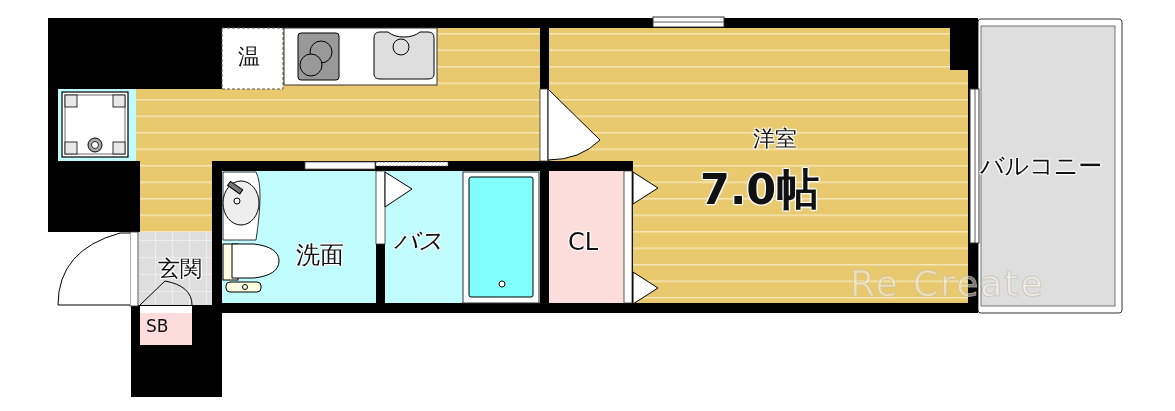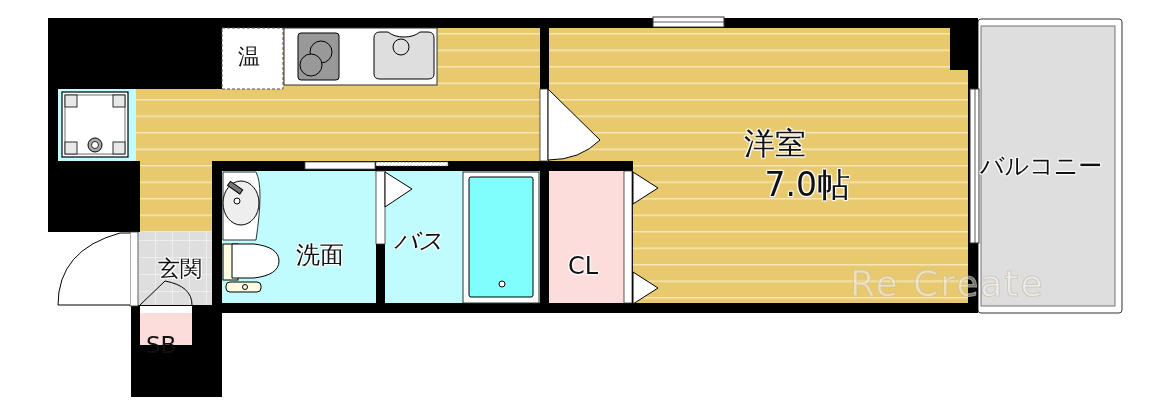--- a/index.html
+++ b/index.html
@@ -1,21 +1,21 @@
 <!DOCTYPE html>
 <html><head>
 <meta charset="utf-8">
 <style>
   html,body{margin:0;padding:0;background:#ffffff;}
   body{width:1175px;height:411px;position:relative;overflow:hidden;font-family:"DejaVu Sans","Liberation Sans",sans-serif;}
   svg{position:absolute;left:0;top:0;}
   .lbl{position:absolute;color:#111;white-space:nowrap;line-height:1;
        text-shadow:0 0 2px #fff,0 0 2px #fff,1px 1px 1px #fff,-1px -1px 1px #fff,1px -1px 1px #fff,-1px 1px 1px #fff;}
-  .room-main{font-size:31px;text-align:center;}
-  .room-area{font-size:33px;text-align:right;}
+  .room-main{font-size:22px;text-align:center;}
+  .room-area{font-size:43px;text-align:left;font-weight:bold;}
   .room-sm{font-size:24px;}
   .wm{position:absolute;font-size:36px;color:rgba(255,255,255,0.45);font-family:"DejaVu Sans",sans-serif;
       -webkit-text-stroke:1px rgba(200,190,170,0.7);letter-spacing:2px;}
 </style>
 </head>
 <body>
 
 <svg width="1175" height="411" viewBox="0 0 1175 411" xmlns="http://www.w3.org/2000/svg">
   <defs>
     <pattern id="floorLines" x="0" y="0" width="10" height="16.5" patternUnits="userSpaceOnUse">
@@ -148,18 +148,18 @@
   <rect x="140" y="306" width="52" height="7" fill="#fff"></rect>
 </svg>
 
 <div class="lbl" style="left:238px;top:46px;font-size:22px;">温</div>
 
 <div class="lbl room-main" style="left:720px;top:128px;width:110px;">洋室</div>
 <div class="lbl room-area" style="left:700px;top:168px;width:150px;">7.0帖</div>
 
 <div class="lbl room-sm" style="left:296px;top:229px;margin-top:14px;">洗面</div>
 <div class="lbl room-sm" style="left:394px;top:229px;font-style:italic;">バス</div>
-<div class="lbl room-sm" style="left:568px;top:230px;margin-top:24px;">CL</div>
+<div class="lbl room-sm" style="left:568px;top:230px;">CL</div>
 <div class="lbl" style="left:158px;top:258px;font-size:22px;">玄関</div>
-<div class="lbl" style="left:146px;top:334px;font-size:23px;text-shadow:none;">SB</div>
+<div class="lbl" style="left:146px;top:318px;font-size:17px;text-shadow:none;">SB</div>
 <div class="lbl" style="left:980px;top:154px;font-size:24px;">バルコニー</div>
 
 <div class="wm" style="left:850px;top:263px;">Re Create</div>
 
 </body></html>

